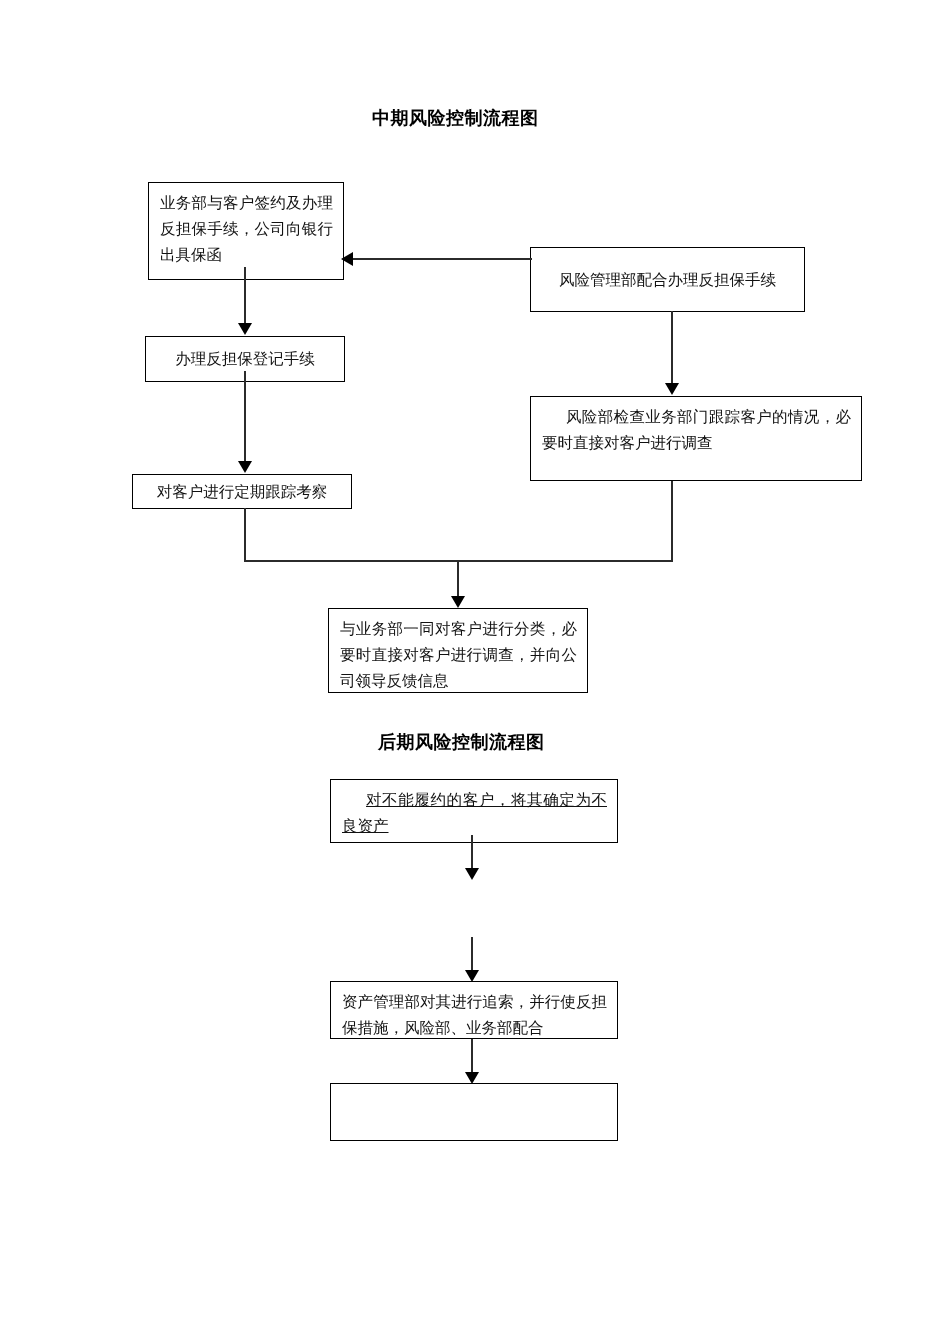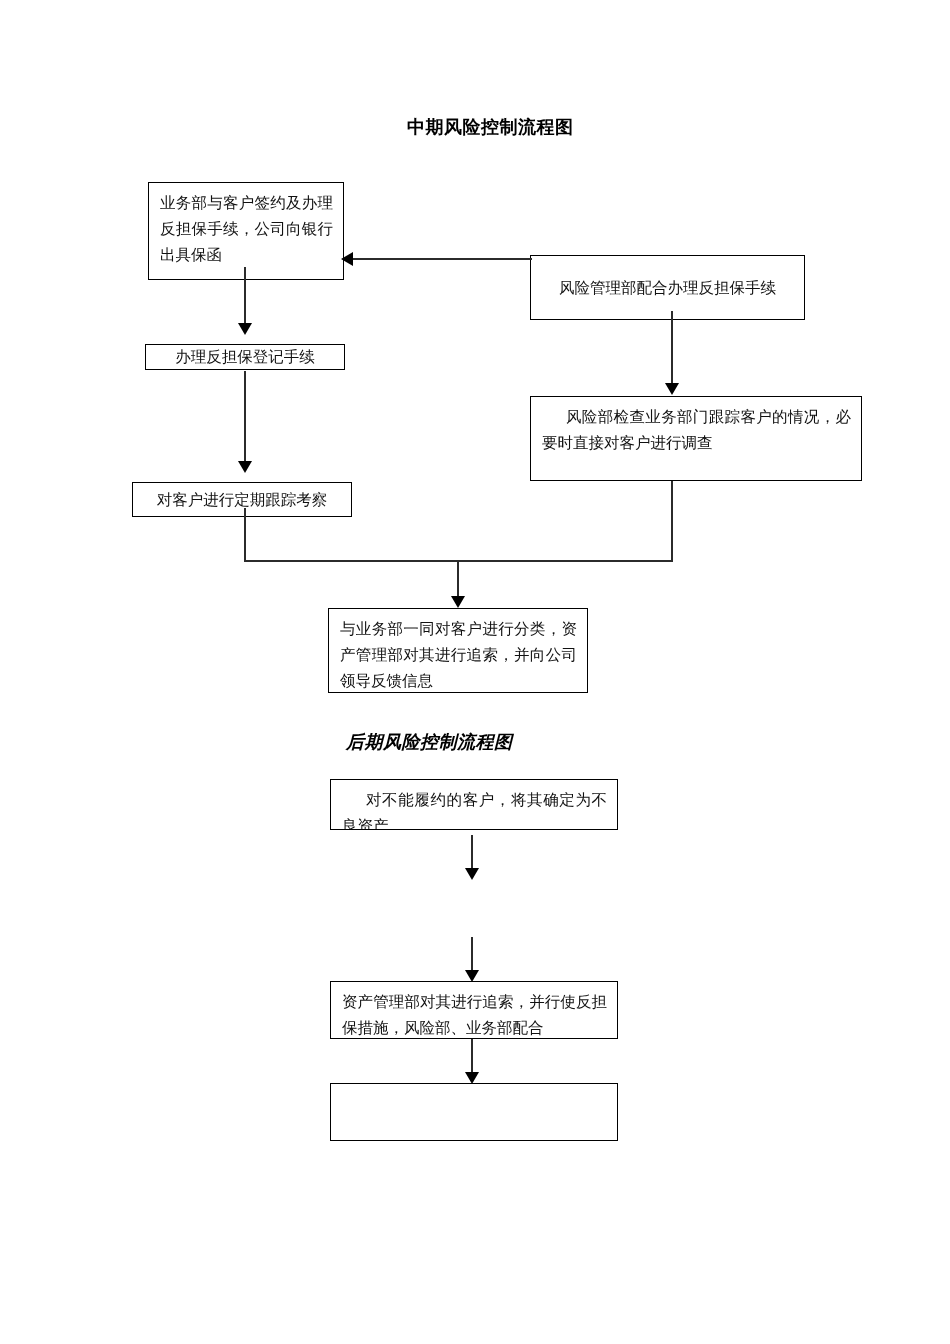--- a/index.html
+++ b/index.html
@@ -45,21 +45,20 @@
   }
   .node.indent .txt {
     text-indent: 1.55em;
   }
   .node.center {
     text-align: center;
     display: flex;
     align-items: center;
     justify-content: center;
     padding: 0 8px;
-    margin-top: 8px;
   }
   .node.center .txt {
     text-align: center;
   }
   
   .vline {
     position: absolute;
     width: 2px;
     background: #2b2b2b;
   }
@@ -83,34 +82,34 @@
     border-top: 7px solid transparent;
     border-bottom: 7px solid transparent;
     border-right: 12px solid #000000;
   }
 </style>
 </head>
 <body>
 
 <div id="page">
 
-  <div class="title" style="left:372px; top:116px;margin-left:35px;">中期风险控制流程图</div>
+  <div class="title" style="left:372px; top:107px;">中期风险控制流程图</div>
 
   <div class="node" style="left:148px; top:182px; width:196px; height:98px;">
     <span class="txt">业务部与客户签约及办理反担保手续，公司向银行出具保函</span>
   </div>
 
   <div class="node center" style="left:530px; top:247px; width:275px; height:65px;">
     <span class="txt">风险管理部配合办理反担保手续</span>
   </div>
 
   <div class="hline" style="left:352px; top:258px; width:180px;"></div>
   <div class="arrow-left" style="left:341px; top:252px;"></div>
 
-  <div class="node center" style="left:145px; top:336px; width:200px; height:26px;">
+  <div class="node center" style="left:145px; top:336px; width:200px; height:46px;">
     <span class="txt">办理反担保登记手续</span>
   </div>
 
   <div class="vline" style="left:244px; top:267px; height:58px;"></div>
   <div class="arrow-down" style="left:238px; top:323px;"></div>
 
   <div class="node indent" style="left:530px; top:396px; width:332px; height:85px;">
     <span class="txt">风险部检查业务部门跟踪客户的情况，必要时直接对客户进行调查</span>
   </div>
 
@@ -124,26 +123,26 @@
   <div class="vline" style="left:244px; top:371px; height:92px;"></div>
   <div class="arrow-down" style="left:238px; top:461px;"></div>
 
   <div class="vline" style="left:244px; top:508px; height:54px;"></div>
   <div class="vline" style="left:671px; top:481px; height:81px;"></div>
   <div class="hline" style="left:244px; top:560px; width:429px;"></div>
   <div class="vline" style="left:457px; top:560px; height:38px;"></div>
   <div class="arrow-down" style="left:451px; top:596px;"></div>
 
   <div class="node" style="left:328px; top:608px; width:260px; height:85px;">
-    <span class="txt">与业务部一同对客户进行分类，资产管理部对其进行追索，并向公司领导反馈信息</span>
+    <span class="txt">与业务部一同对客户进行分类，必要时直接对客户进行调查，并向公司领导反馈信息</span>
   </div>
 
-  <div class="title" style="left:346px; top:731px;font-style:italic;">后期风险控制流程图</div>
+  <div class="title" style="left:378px; top:731px;">后期风险控制流程图</div>
 
-  <div class="node indent" style="left:330px; top:779px; width:288px; height:51px;">
+  <div class="node indent" style="left:330px; top:779px; width:288px; height:64px;text-decoration:underline;">
     <span class="txt">对不能履约的客户，将其确定为不良资产</span>
   </div>
 
   <div class="vline" style="left:471px; top:835px; height:35px;"></div>
   <div class="arrow-down" style="left:465px; top:868px;"></div>
 
 
   <div class="vline" style="left:471px; top:937px; height:35px;"></div>
   <div class="arrow-down" style="left:465px; top:970px;"></div>
 

